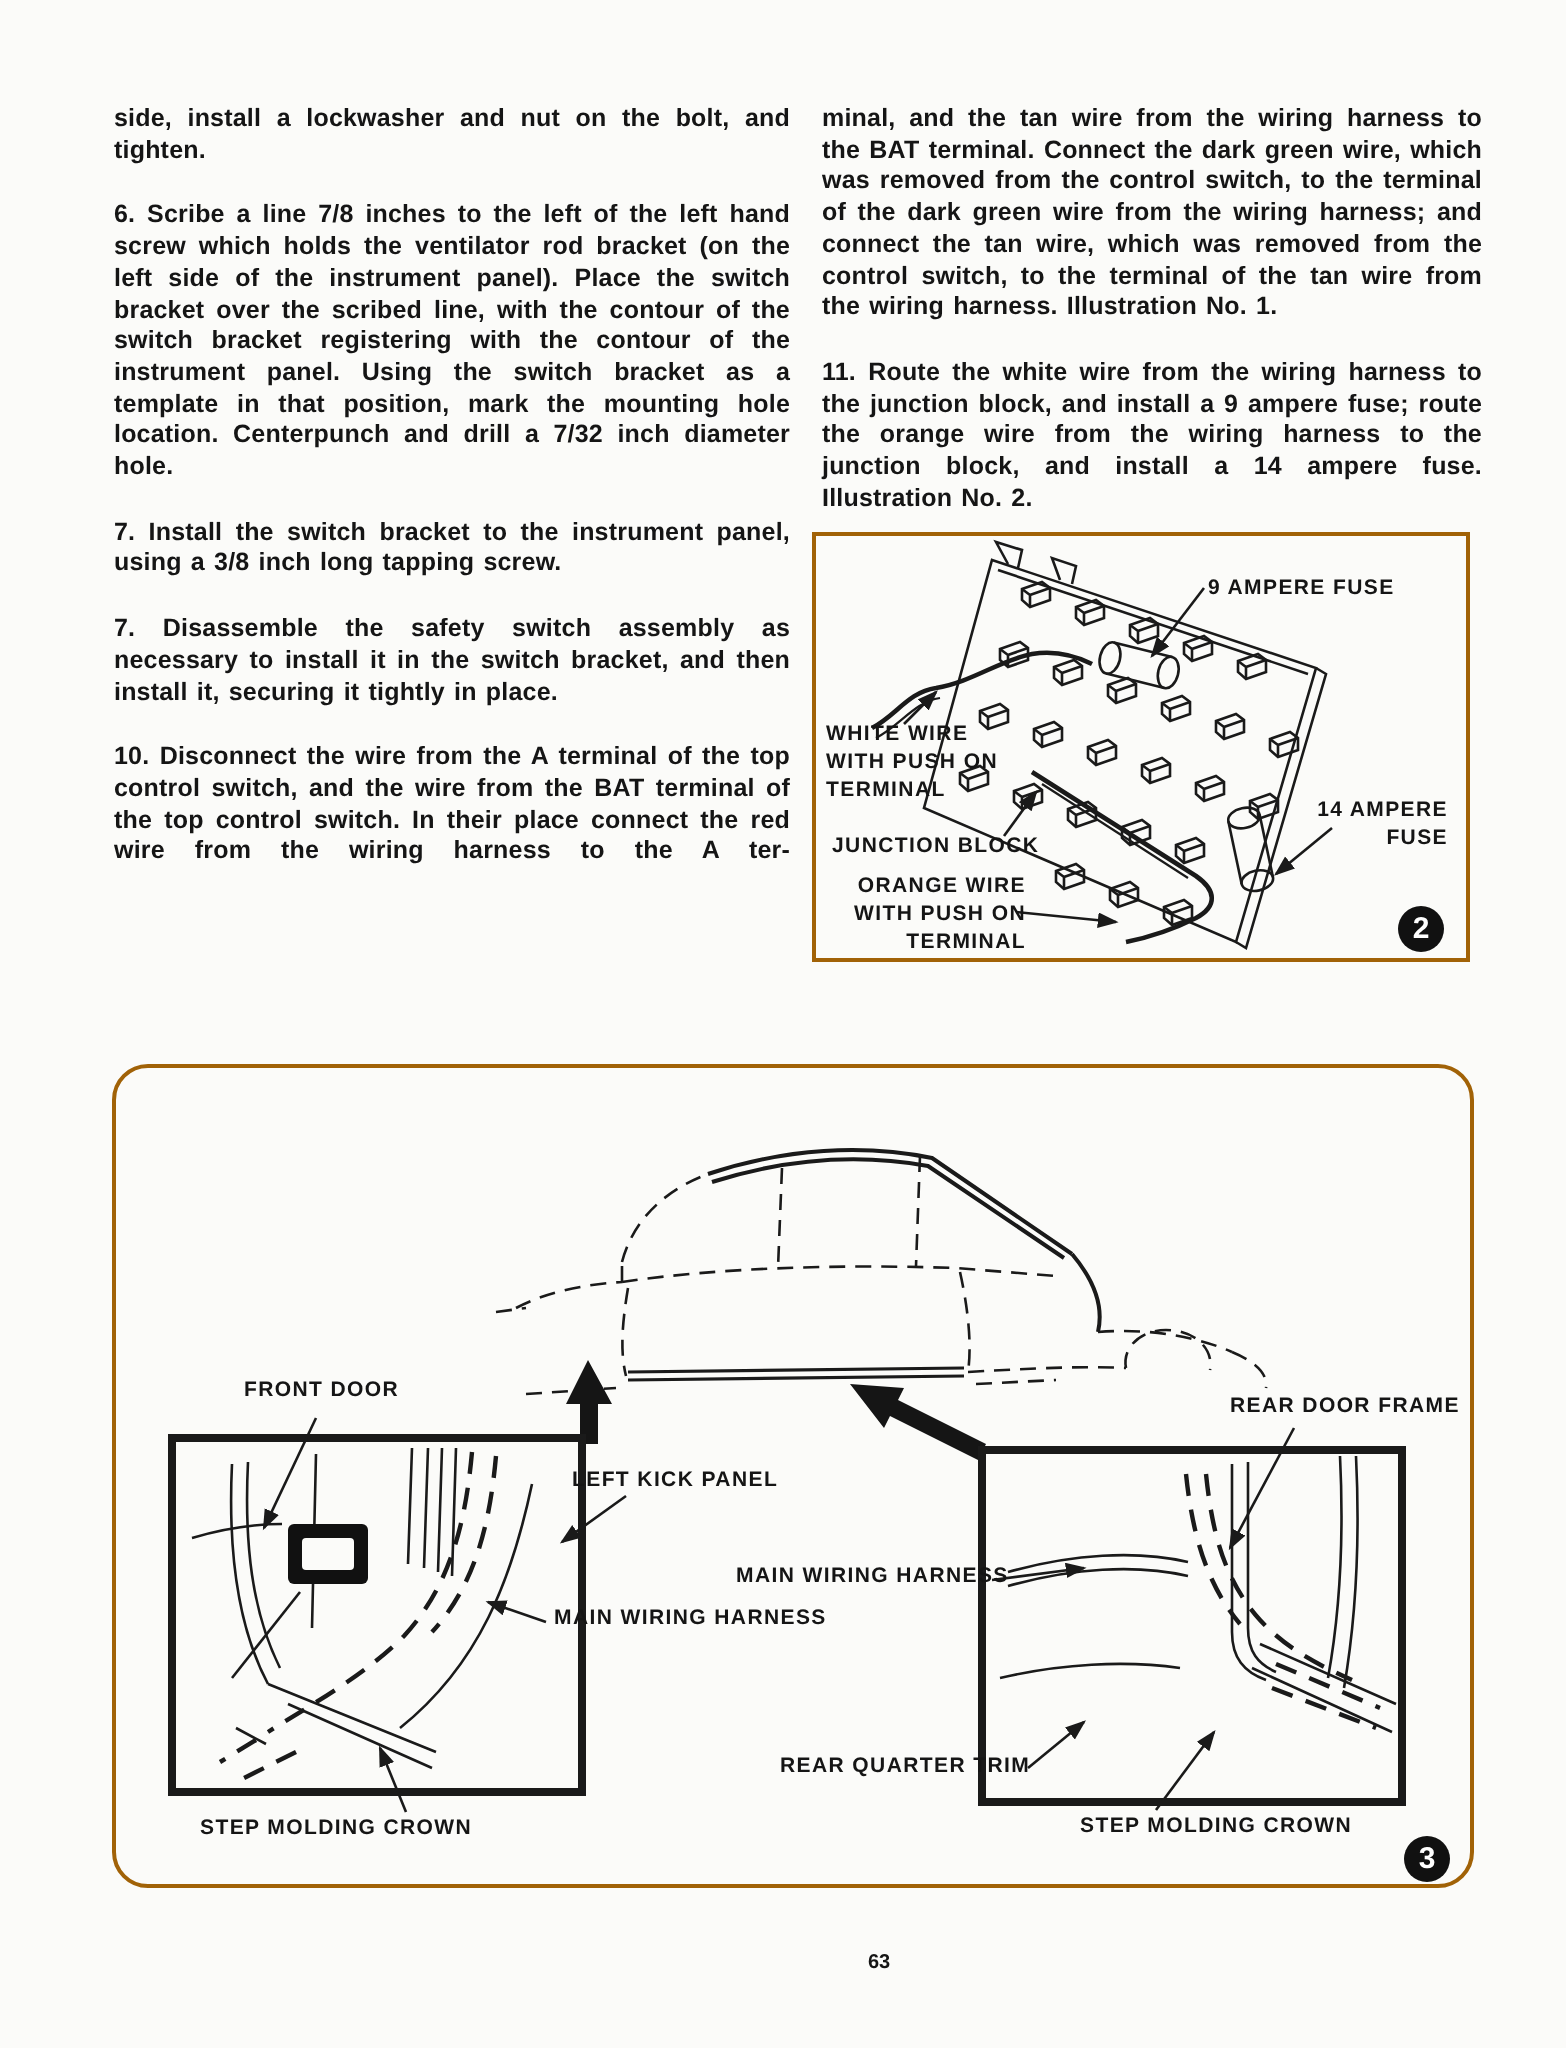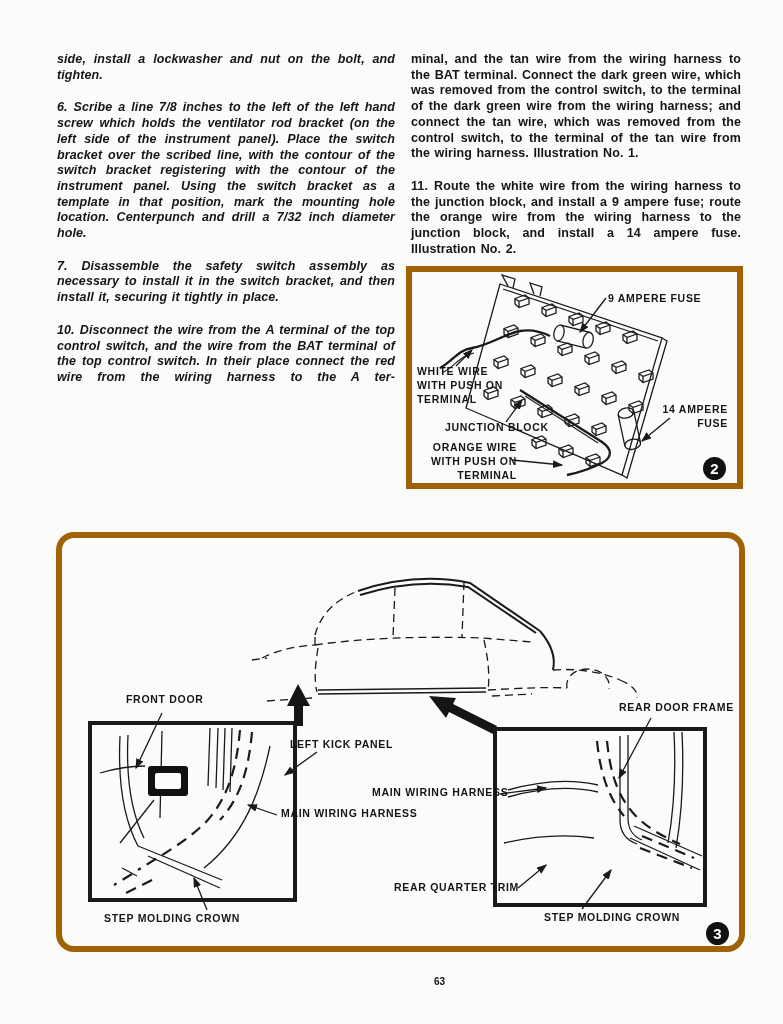--- a/index.html
+++ b/index.html
@@ -1,44 +1,45 @@
 <!DOCTYPE html>
 <html><head>
 <meta charset="utf-8">
 <style>
   html,body{margin:0;padding:0;}
   body{width:783px;height:1024px;background:#e9e9e7;}
   .page{position:relative;width:783px;height:1024px;background:#fbfbf9;color:#151515;
         font-family:"Liberation Sans",sans-serif;overflow:hidden;}
   .col{position:absolute;top:52px;}
-  .col-left{left:57px;width:338px;font-style:italic;}
+  .col-left{left:57px;width:338px;}
   .col-right{left:411px;width:330px;}
   p.body-par{font-weight:bold;font-size:12.5px;line-height:15.7px;text-align:justify;
              margin:0 0 17px 0;word-spacing:1px;letter-spacing:0.1px;}
   p.cont{text-align-last:justify;-moz-text-align-last:justify;}
-  .illus{position:absolute;background:#fbfbf9;border:6px solid #a16207;}
+  .illus{position:absolute;background:#fbfbf9;border:2px solid #a16207;}
   .illus svg{position:absolute;left:0;top:0;}
   .ill-label{position:absolute;font-weight:bold;font-size:10.5px;letter-spacing:0.7px;
              line-height:14px;white-space:pre-line;color:#151515;}
   .ill-label.center{text-align:right;}
   .badge{position:absolute;width:23px;height:23px;background:#111;color:#fff;border-radius:50%;
          text-align:center;line-height:23px;font-weight:bold;font-size:15px;
          font-family:"Liberation Sans",sans-serif;}
   .para12{position:absolute;left:411px;top:492px;width:330px;}
   .page-num{position:absolute;left:0;top:976px;width:783px;text-align:center;
             font-weight:bold;font-size:10px;padding-left:48px;}
 </style>
 </head>
 <body>
 
 <div class="page">
 
   <div class="col col-left">
     <p class="body-par">side, install a lockwasher and nut on the bolt, and tighten.</p>
     <p class="body-par">6. Scribe a line 7/8 inches to the left of the left hand screw which holds the ventilator rod bracket (on the left side of the instrument panel). Place the switch bracket over the scribed line, with the contour of the switch bracket registering with the contour of the instrument panel. Using the switch bracket as a template in that position, mark the mounting hole location. Centerpunch and drill a 7/32 inch diameter hole.</p>
+    <p class="body-par">7. Install the switch bracket to the instrument panel, using a 3/8 inch long tapping screw.</p>
     <p class="body-par">7. Disassemble the safety switch assembly as necessary to install it in the switch bracket, and then install it, securing it tightly in place.</p>
     <p class="body-par cont">10. Disconnect the wire from the A terminal of the top control switch, and the wire from the BAT terminal of the top control switch. In their place connect the red wire from the wiring harness to the A ter-</p>
   </div>
 
   <div class="col col-right">
     <p class="body-par">minal, and the tan wire from the wiring harness to the BAT terminal. Connect the dark green wire, which was removed from the control switch, to the terminal of the dark green wire from the wiring harness; and connect the tan wire, which was removed from the control switch, to the terminal of the tan wire from the wiring harness. Illustration No. 1.</p>
     <p class="body-par">11. Route the white wire from the wiring harness to the junction block, and install a 9 ampere fuse; route the orange wire from the wiring harness to the junction block, and install a 14 ampere fuse. Illustration No. 2.</p>
   </div>
 
   <div class="illus" style="left:406px;top:266px;width:325px;height:211px;">
@@ -108,21 +109,21 @@
       <line x1="194" y1="26" x2="168" y2="60" marker-end="url(#ah)"></line>
       <line x1="44" y1="94" x2="60" y2="78" marker-end="url(#ah)"></line>
       <line x1="94" y1="150" x2="110" y2="128" marker-end="url(#ah)"></line>
       <line x1="100" y1="188" x2="150" y2="193" marker-end="url(#ah)"></line>
       <line x1="258" y1="146" x2="230" y2="169" marker-end="url(#ah)"></line>
     </svg>
     <div class="ill-label" style="left:196px;top:19px;">9 AMPERE FUSE</div>
     <div class="ill-label" style="left:5px;top:92px;">WHITE WIRE
 WITH PUSH ON
 TERMINAL</div>
-    <div class="ill-label" style="left:8px;top:148px;margin-left:25px;">JUNCTION BLOCK</div>
+    <div class="ill-label" style="left:8px;top:148px;">JUNCTION BLOCK</div>
     <div class="ill-label" style="left:19px;top:168px;text-align:right;">ORANGE WIRE
 WITH PUSH ON
 TERMINAL</div>
     <div class="ill-label center" style="left:250px;top:130px;width:66px;">14 AMPERE
 FUSE</div>
     <div class="badge" style="left:291px;top:185px;">2</div>
   </div>
 
 
   <div class="illus" style="left:56px;top:532px;width:677px;height:408px;border-radius:18px;">

